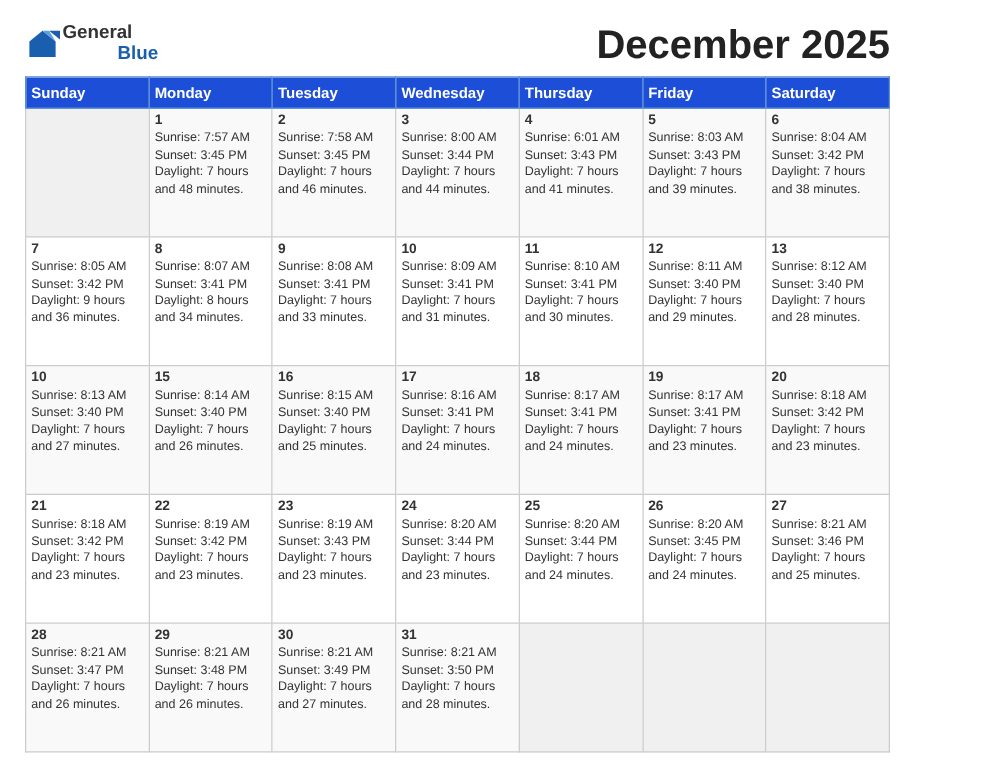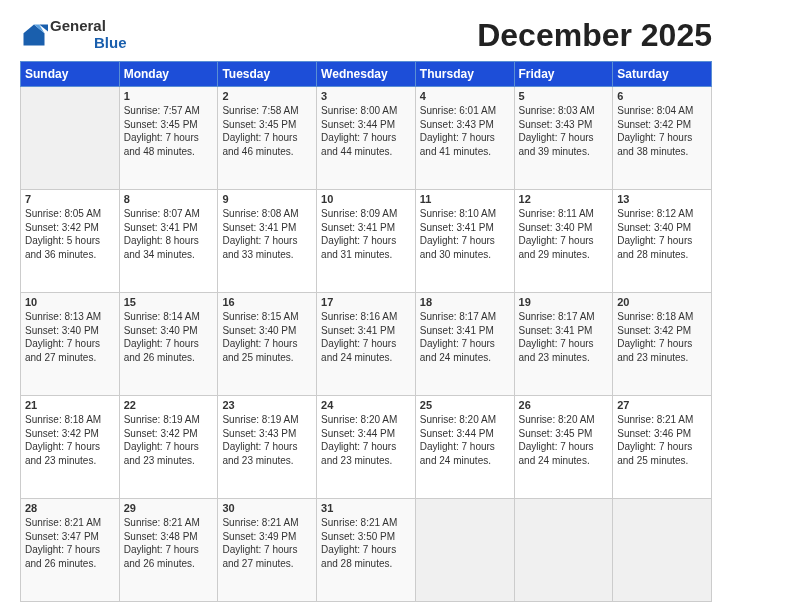--- a/index.html
+++ b/index.html
@@ -182,21 +182,21 @@
               <div>Daylight: 7 hours and 38 minutes.</div>
             </div>
           </td>
         </tr>
         <tr>
           <td>
             <span class="day-number">7</span>
             <div class="day-info">
               <div>Sunrise: 8:05 AM</div>
               <div>Sunset: 3:42 PM</div>
-              <div>Daylight: 5 hours and 36 minutes.</div>
+              <div>Daylight: 9 hours and 36 minutes.</div>
             </div>
           </td>
           <td>
             <span class="day-number">8</span>
             <div class="day-info">
               <div>Sunrise: 8:07 AM</div>
               <div>Sunset: 3:41 PM</div>
               <div>Daylight: 8 hours and 34 minutes.</div>
             </div>
           </td>

